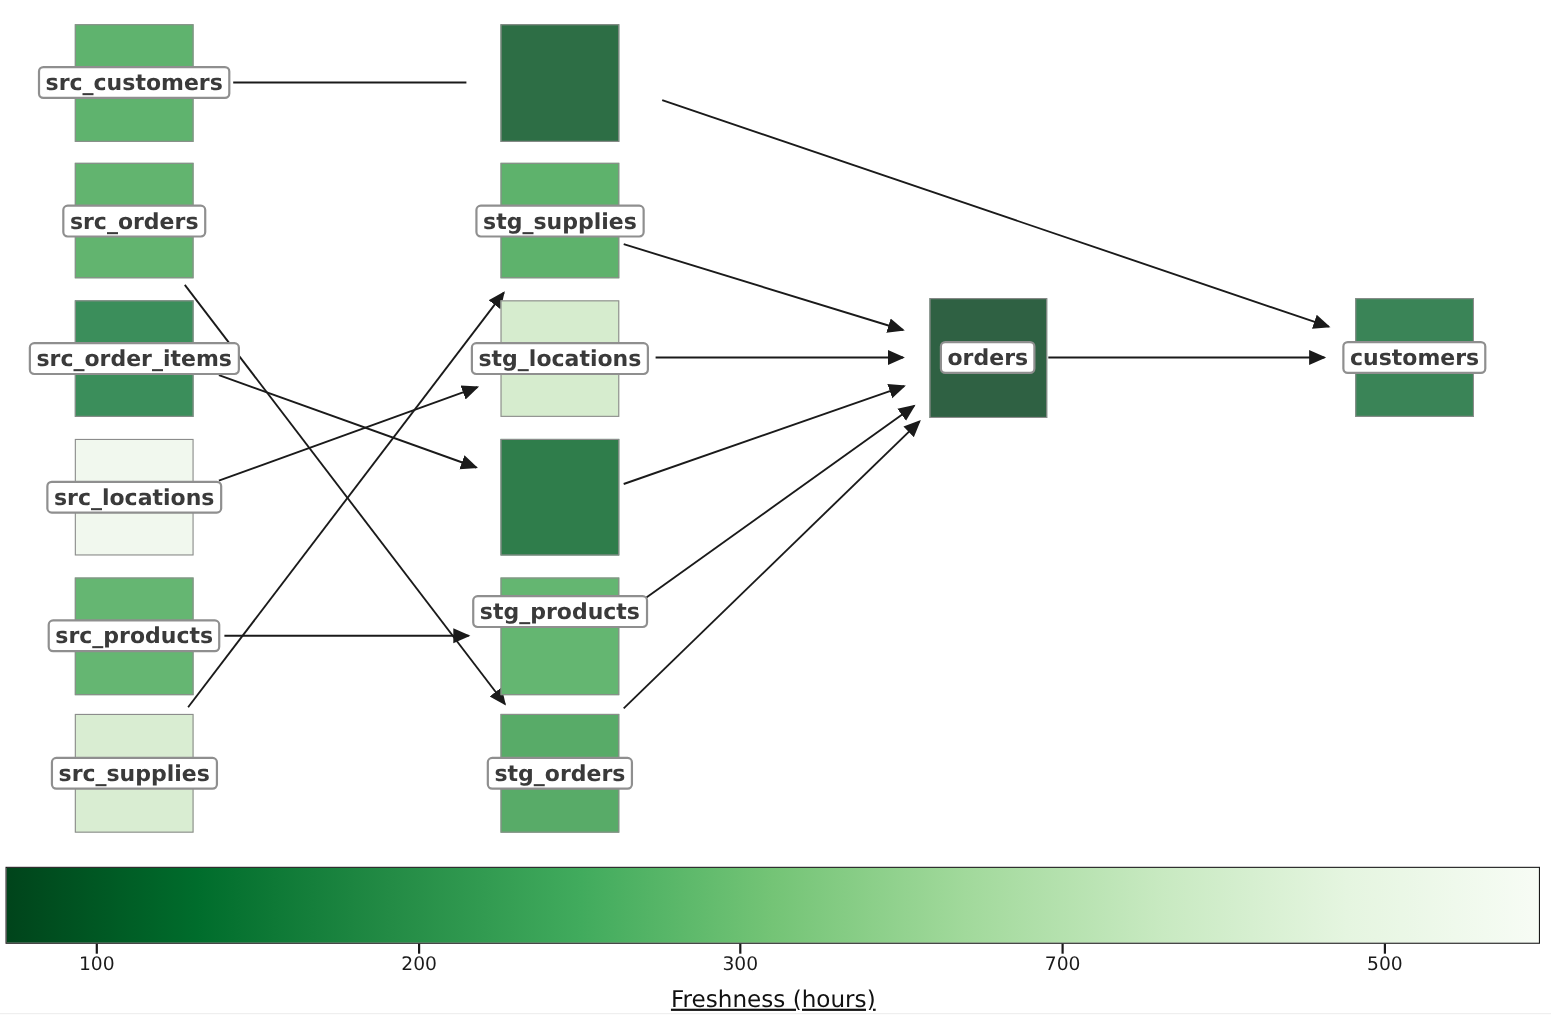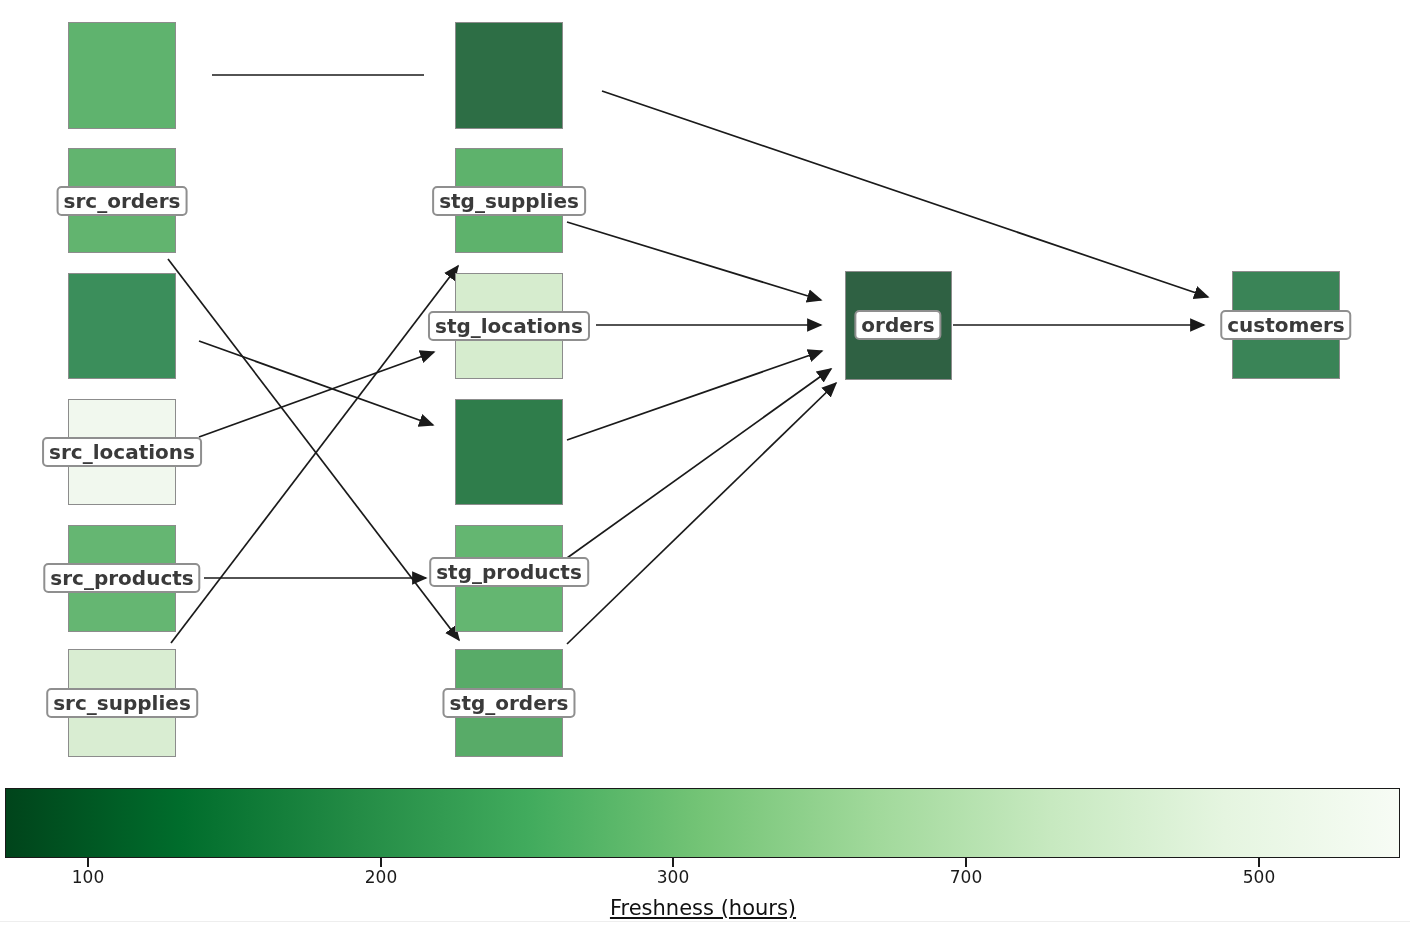--- a/index.html
+++ b/index.html
@@ -23,21 +23,21 @@
   #n11{left:455px;top:649px;width:108px;height:108px}
   #n12{left:845px;top:271px;width:107px;height:109px}
   #n13{left:1232px;top:271px;width:108px;height:108px}
 
   .nlabel{position:absolute;transform:translate(-50%,-50%);background:#ffffff;
           border:2px solid #8f8f8f;border-radius:5px;padding:0 5px;
           font-weight:bold;font-size:20px;line-height:26px;color:#3a3a3a;white-space:nowrap;}
   #l0{left:122px;top:75px}   #l1{left:122px;top:201px}  #l2{left:122px;top:326px}
   #l3{left:122px;top:452px}  #l4{left:122px;top:578px}  #l5{left:122px;top:703px}
   #l6{left:509px;top:75px}   #l7{left:509px;top:201px}  #l8{left:509px;top:326px}
-  #l9{left:509px;top:452px}  #l10{left:509px;top:572px} #l11{left:509px;top:703px}
+  #l9{left:509px;top:452px}  #l10{left:509px;top:556px} #l11{left:509px;top:703px}
   #l12{left:898px;top:325px} #l13{left:1286px;top:325px}
 
   #cbar{position:absolute;left:5px;top:788px;width:1395px;height:70px;
         border:1.5px solid #1a1a1a;box-sizing:border-box;}
   .cbt{position:absolute;top:858px;width:2px;height:9px;background:#1a1a1a;}
   #t0{left:87px} #t1{left:380px} #t2{left:672px} #t3{left:965px} #t4{left:1258px}
   .cbl{position:absolute;top:867px;transform:translateX(-50%);
        font-size:17px;color:#1a1a1a;}
   #tl0{left:88px} #tl1{left:381px} #tl2{left:673px} #tl3{left:966px} #tl4{left:1259px}
   #cbar-title{position:absolute;left:703px;top:896px;transform:translateX(-50%);
@@ -78,21 +78,23 @@
   <div class="node" id="n5" style="background-color: rgb(217, 237, 210);"></div>
   <div class="node" id="n6" style="background-color: rgb(45, 110, 69);"></div>
   <div class="node" id="n7" style="background-color: rgb(94, 178, 108);"></div>
   <div class="node" id="n8" style="background-color: rgb(214, 236, 206);"></div>
   <div class="node" id="n9" style="background-color: rgb(47, 125, 75);"></div>
   <div class="node" id="n10" style="background-color: rgb(100, 182, 113);"></div>
   <div class="node" id="n11" style="background-color: rgb(88, 171, 104);"></div>
   <div class="node" id="n12" style="background-color: rgb(47, 97, 67);"></div>
   <div class="node" id="n13" style="background-color: rgb(58, 132, 87);"></div>
 
+  <div class="nlabel" id="l0">src_customers</div>
   <div class="nlabel" id="l1">src_orders</div>
+  <div class="nlabel" id="l2">src_order_items</div>
   <div class="nlabel" id="l3">src_locations</div>
   <div class="nlabel" id="l4">src_products</div>
   <div class="nlabel" id="l5">src_supplies</div>
   <div class="nlabel" id="l7">stg_supplies</div>
   <div class="nlabel" id="l8">stg_locations</div>
   <div class="nlabel" id="l10">stg_products</div>
   <div class="nlabel" id="l11">stg_orders</div>
   <div class="nlabel" id="l12">orders</div>
   <div class="nlabel" id="l13">customers</div>
 

